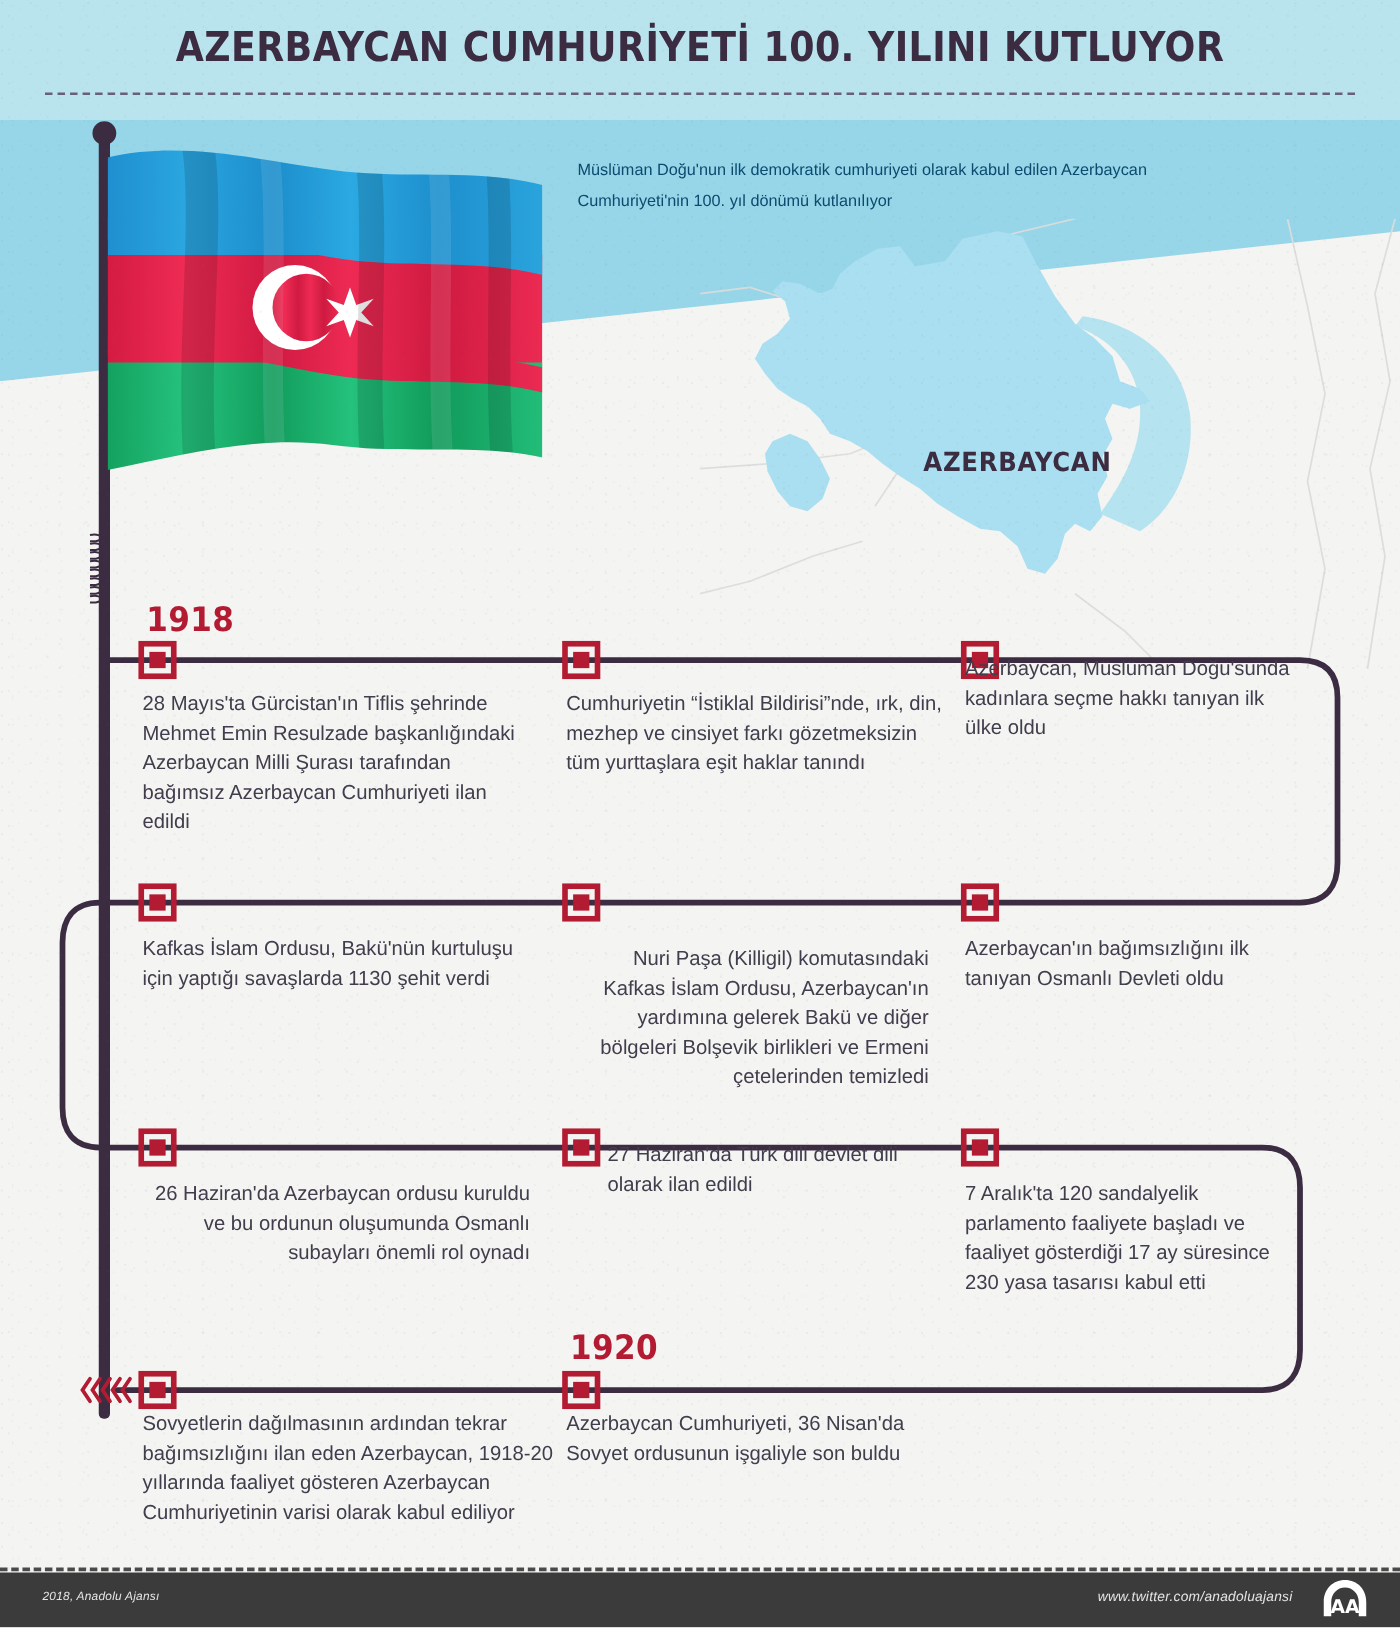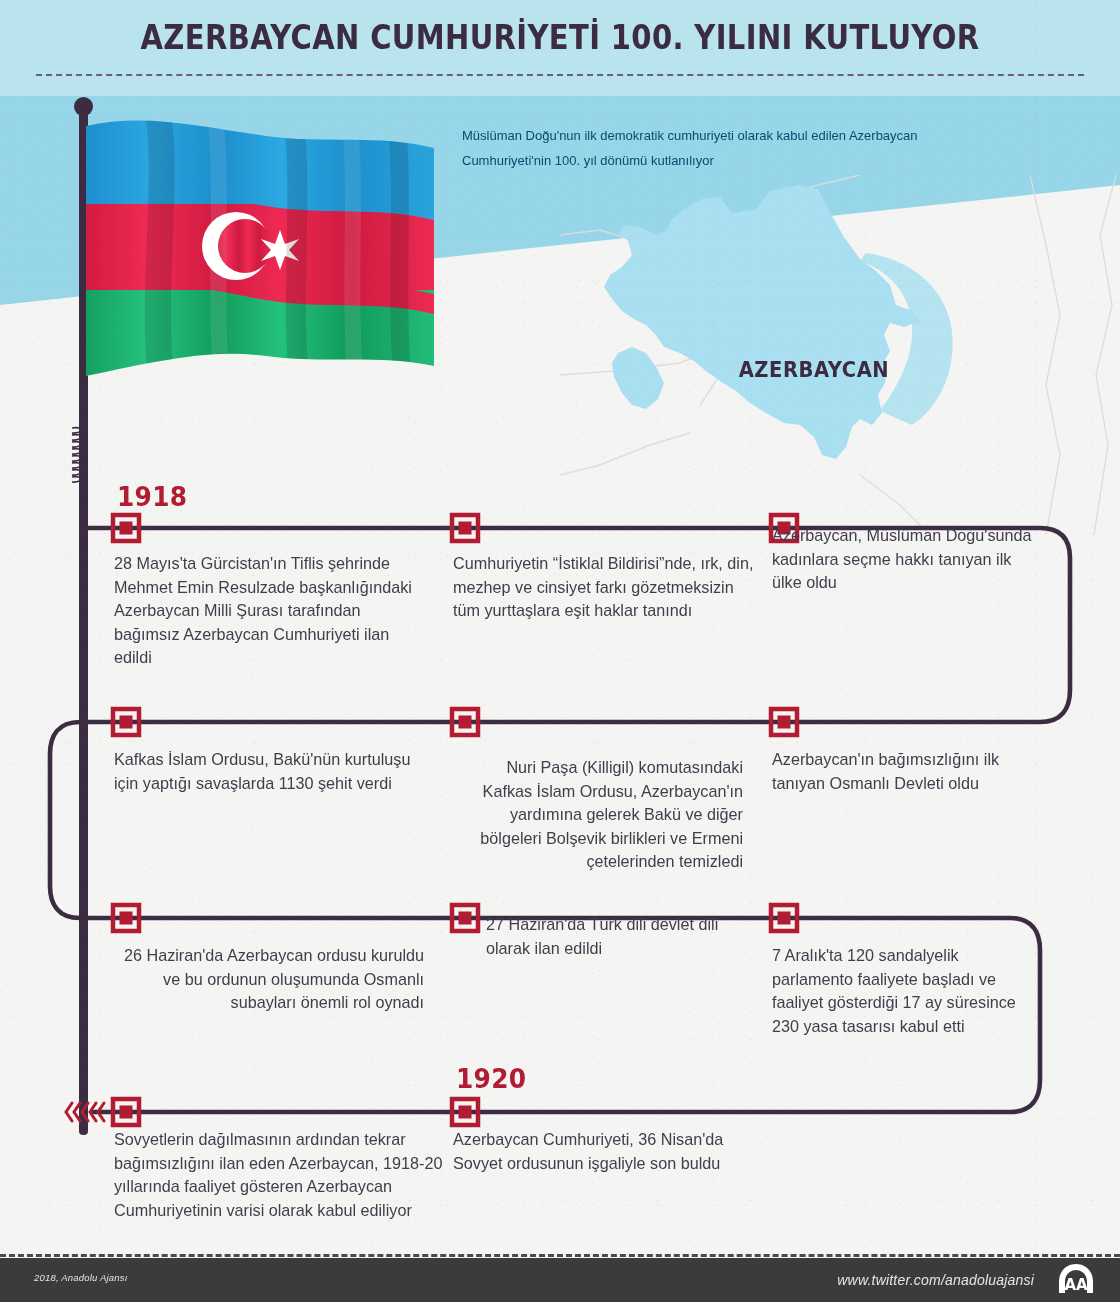--- a/index.html
+++ b/index.html
@@ -132,21 +132,21 @@
   .footer-dash {
     position: absolute; left: 0; top: 1254px; width: 1120px; height: 0;
     border-top: 3px dashed #4a4a4a;
   }
   .footer-left {
     position: absolute; left: 34px; top: 1272px;
     font-size: 9.5px; font-style: italic; color: #e6e6e6; letter-spacing: .2px;
   }
   .footer-right {
     position: absolute; right: 86px; top: 1272px;
-    font-size: 14px; font-style: italic; color: #e6e6e6; letter-spacing: .2px;
+    font-size: 11px; font-style: italic; color: #e6e6e6; letter-spacing: .2px;
   }
   .aa-logo { position: absolute; right: 24px; top: 1262px; width: 40px; height: 34px; }
 </style>
 </head>
 <body>
 
 <div id="page">
 
   <div class="bg-paper"></div>
 

